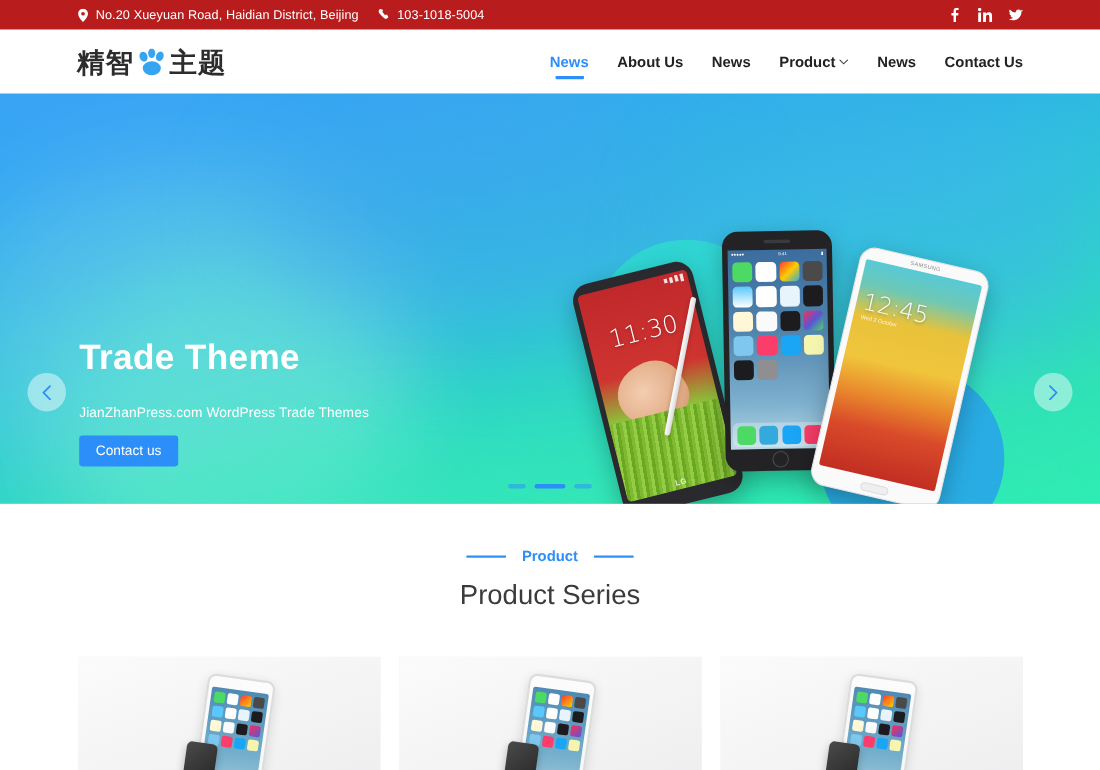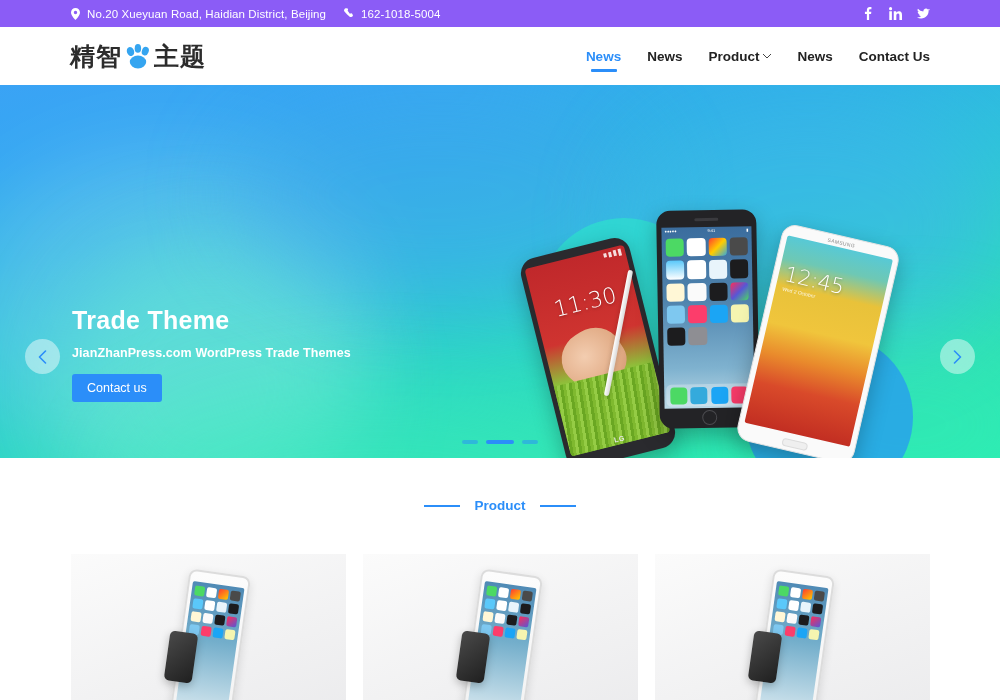--- a/index.html
+++ b/index.html
@@ -6,21 +6,21 @@
   html, body {
     width: 1000px; height: 700px;
     overflow: hidden;
     font-family: "Liberation Sans", sans-serif;
     background: #ffffff;
   }
 
   
   .topbar {
     height: 27px;
-    background: #8b5cf6;
+    background: #b91c1c;
     display: flex;
     align-items: center;
     position: relative;
     color: #ffffff;
     font-size: 11.5px;
   }
   .topbar-center {
     position: absolute;
     left: 70px;
     display: flex;
@@ -139,32 +139,31 @@
     background: rgba(40,155,240,0.78);
   }
 
   .hero-text {
     position: absolute;
     left: 72px;
     top: 222px;
     z-index: 6;
   }
   .hero-title {
-    font-size: 25px;
+    font-size: 32px;
     font-weight: 700;
     color: #ffffff;
     letter-spacing: .3px;
     line-height: 1.1;
   }
   .hero-sub {
-    margin-top: 11px;
+    margin-top: 26px;
     font-size: 12.5px;
     color: #ffffff;
     letter-spacing: .1px;
-    font-weight: bold;
   }
   .hero-btn {
     margin-top: 14px;
     display: inline-block;
     background: #2b8ef9;
     color: #ffffff;
     font-size: 12.5px;
     padding: 7px 15px;
     border: none;
     border-radius: 3px;
@@ -445,21 +444,21 @@
           </svg>
       </span>
       <span>No.20 Xueyuan Road, Haidian District, Beijing</span>
     </div>
     <div class="tb-item">
       <span class="tb-icon">
         <svg width="11" height="11" viewBox="0 0 12 12">
             <path fill="#ffffff" d="M2.4.4C1.8.1 1.1.3.8.9L.2 2c-.3.6-.1 1.3.3 1.8 1.6 2.1 3.6 4.1 5.7 5.7.5.4 1.2.6 1.8.3l1.1-.6c.6-.3.8-1 .5-1.6l-.7-1.3c-.2-.4-.7-.6-1.1-.5l-1.4.4L4 3.1l.4-1.4c.1-.4-.1-.9-.5-1.1L2.4.4z"></path>
           </svg>
       </span>
-      <span>162-1018-5004</span>
+      <span>103-1018-5004</span>
     </div>
   </div>
   <div class="social">
     <a href="#">
       <svg width="8" height="13" viewBox="0 0 8 14">
           <path d="M5.2 14V7.6h2.1l.3-2.5H5.2V3.5c0-.7.2-1.2 1.2-1.2h1.3V.1C7.5.1 6.8 0 5.9 0 4.1 0 2.8 1.1 2.8 3.2v1.9H.7v2.5h2.1V14h2.4z"></path>
         </svg>
     </a>
     <a href="#">
       <svg width="13" height="13" viewBox="0 0 14 14">
@@ -484,20 +483,23 @@
         <ellipse cx="21.3" cy="7.2" rx="3.4" ry="4.4" fill="#35a5f0" transform="rotate(20 21.3 7.2)"></ellipse>
         <ellipse cx="14" cy="18" rx="8.2" ry="6.4" fill="#35a5f0"></ellipse>
       </svg>
     </span>
     <span>主题</span>
   </div>
 
   <div class="nav">
     <div class="nav-item active">
       <span>News</span>
+    </div>
+    <div class="nav-item">
+      <span>About Us</span>
     </div>
     <div class="nav-item">
       <span>News</span>
     </div>
     <div class="nav-item">
       <span>Product</span>
       <span class="caret">
         <svg width="8" height="5" viewBox="0 0 8 5">
             <path d="M0 0l4 4 4-4" stroke="#444" stroke-width="1" fill="none"></path>
           </svg>
@@ -618,20 +620,21 @@
     <span class="hd"></span>
   </div>
 </div>
 
 <div class="product-section">
   <div class="sec-label">
     <span class="sec-dash"></span>
     <span class="sec-label-text">Product</span>
     <span class="sec-dash"></span>
   </div>
+  <div class="sec-title">Product Series</div>
 
   <div class="cards">
 
     <div class="card">
       <div class="card-img">
         <div class="holder-arm"></div>
         <div class="holder-phone">
           <div class="holder-screen">
             <i style="background:#4cd964"></i>
               <i style="background:#fff"></i>

